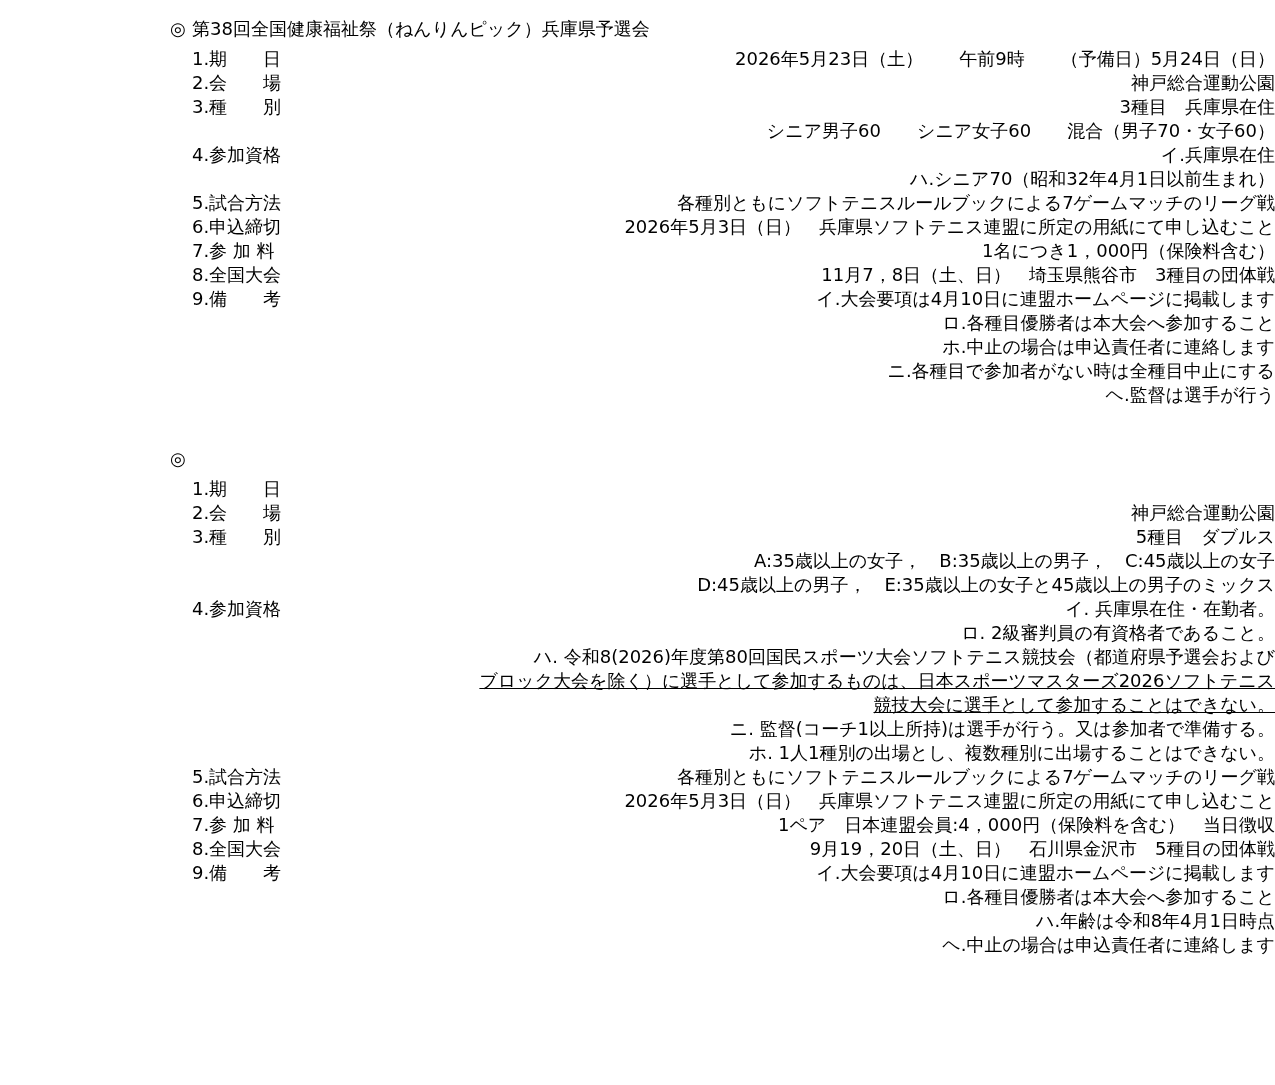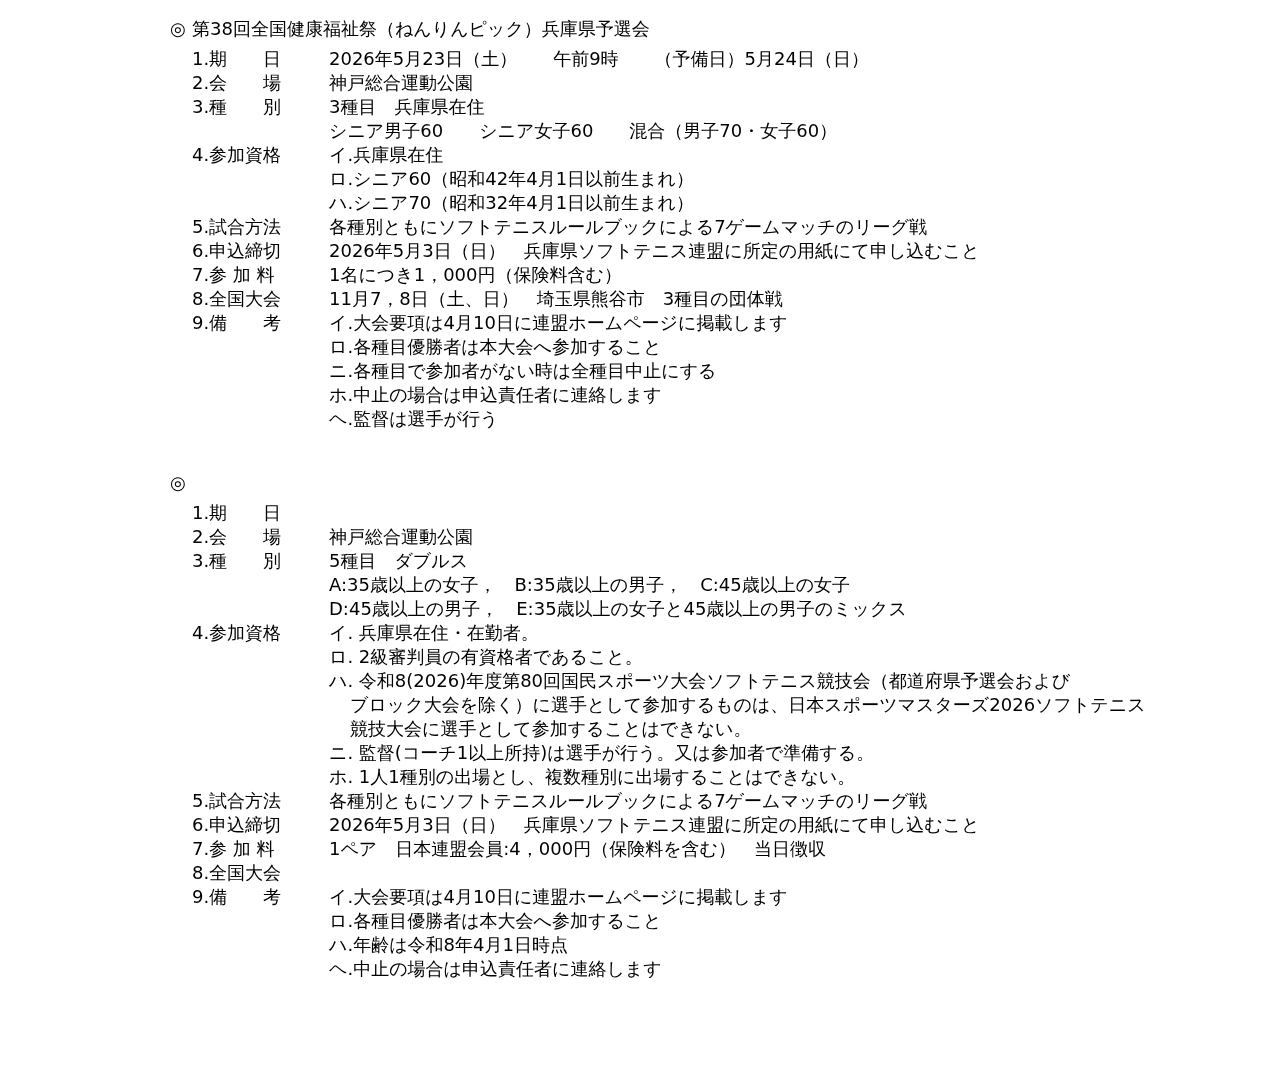--- a/index.html
+++ b/index.html
@@ -49,23 +49,25 @@
     flex: none;
     white-space: pre;
   }
   .row .lines {
     flex: 1;
     min-width: 0;
   }
   .line {
     white-space: pre;
     min-height: 24px;
+    text-align: right;
   }
   .line.indent {
     padding-left: 21px;
+    text-decoration: underline;
   }
 </style>
 </head>
 <body>
 
 <div class="page">
   <main>
   <section class="doc-section first">
     <div class="section-title">
       <span class="marker">◎</span>
@@ -95,21 +97,20 @@
               <div class="line">3種目　兵庫県在住</div>
               <div class="line">シニア男子60　　シニア女子60　　混合（男子70・女子60）</div>
             </div>
   </div>
 
   <div class="row">
     <span class="num">4.</span>
     <span class="label">参加資格</span>
     <div class="lines">
               <div class="line">イ.兵庫県在住</div>
-              <div class="line">ロ.シニア60（昭和42年4月1日以前生まれ）</div>
               <div class="line">ハ.シニア70（昭和32年4月1日以前生まれ）</div>
             </div>
   </div>
 
   <div class="row">
     <span class="num">5.</span>
     <span class="label">試合方法</span>
     <div class="lines">
               <div class="line">各種別ともにソフトテニスルールブックによる7ゲームマッチのリーグ戦</div>
             </div>
@@ -138,22 +139,22 @@
               <div class="line">11月7，8日（土、日）　埼玉県熊谷市　3種目の団体戦</div>
             </div>
   </div>
 
   <div class="row">
     <span class="num">9.</span>
     <span class="label">備　　考</span>
     <div class="lines">
               <div class="line">イ.大会要項は4月10日に連盟ホームページに掲載します</div>
               <div class="line">ロ.各種目優勝者は本大会へ参加すること</div>
+              <div class="line">ホ.中止の場合は申込責任者に連絡します</div>
               <div class="line">ニ.各種目で参加者がない時は全種目中止にする</div>
-              <div class="line">ホ.中止の場合は申込責任者に連絡します</div>
               <div class="line">ヘ.監督は選手が行う</div>
             </div>
   </div>
 </div>
   </section>
 
   <section class="doc-section second">
     <div class="section-title">
       <span class="marker">◎</span>
     </div>
@@ -215,20 +216,23 @@
     <span class="num">7.</span>
     <span class="label">参 加 料</span>
     <div class="lines">
               <div class="line">1ペア　日本連盟会員:4，000円（保険料を含む）　当日徴収</div>
             </div>
   </div>
 
   <div class="row">
     <span class="num">8.</span>
     <span class="label">全国大会</span>
+    <div class="lines">
+              <div class="line">9月19，20日（土、日）　石川県金沢市　5種目の団体戦</div>
+            </div>
   </div>
 
   <div class="row">
     <span class="num">9.</span>
     <span class="label">備　　考</span>
     <div class="lines">
               <div class="line">イ.大会要項は4月10日に連盟ホームページに掲載します</div>
               <div class="line">ロ.各種目優勝者は本大会へ参加すること</div>
               <div class="line">ハ.年齢は令和8年4月1日時点</div>
               <div class="line">ヘ.中止の場合は申込責任者に連絡します</div>

